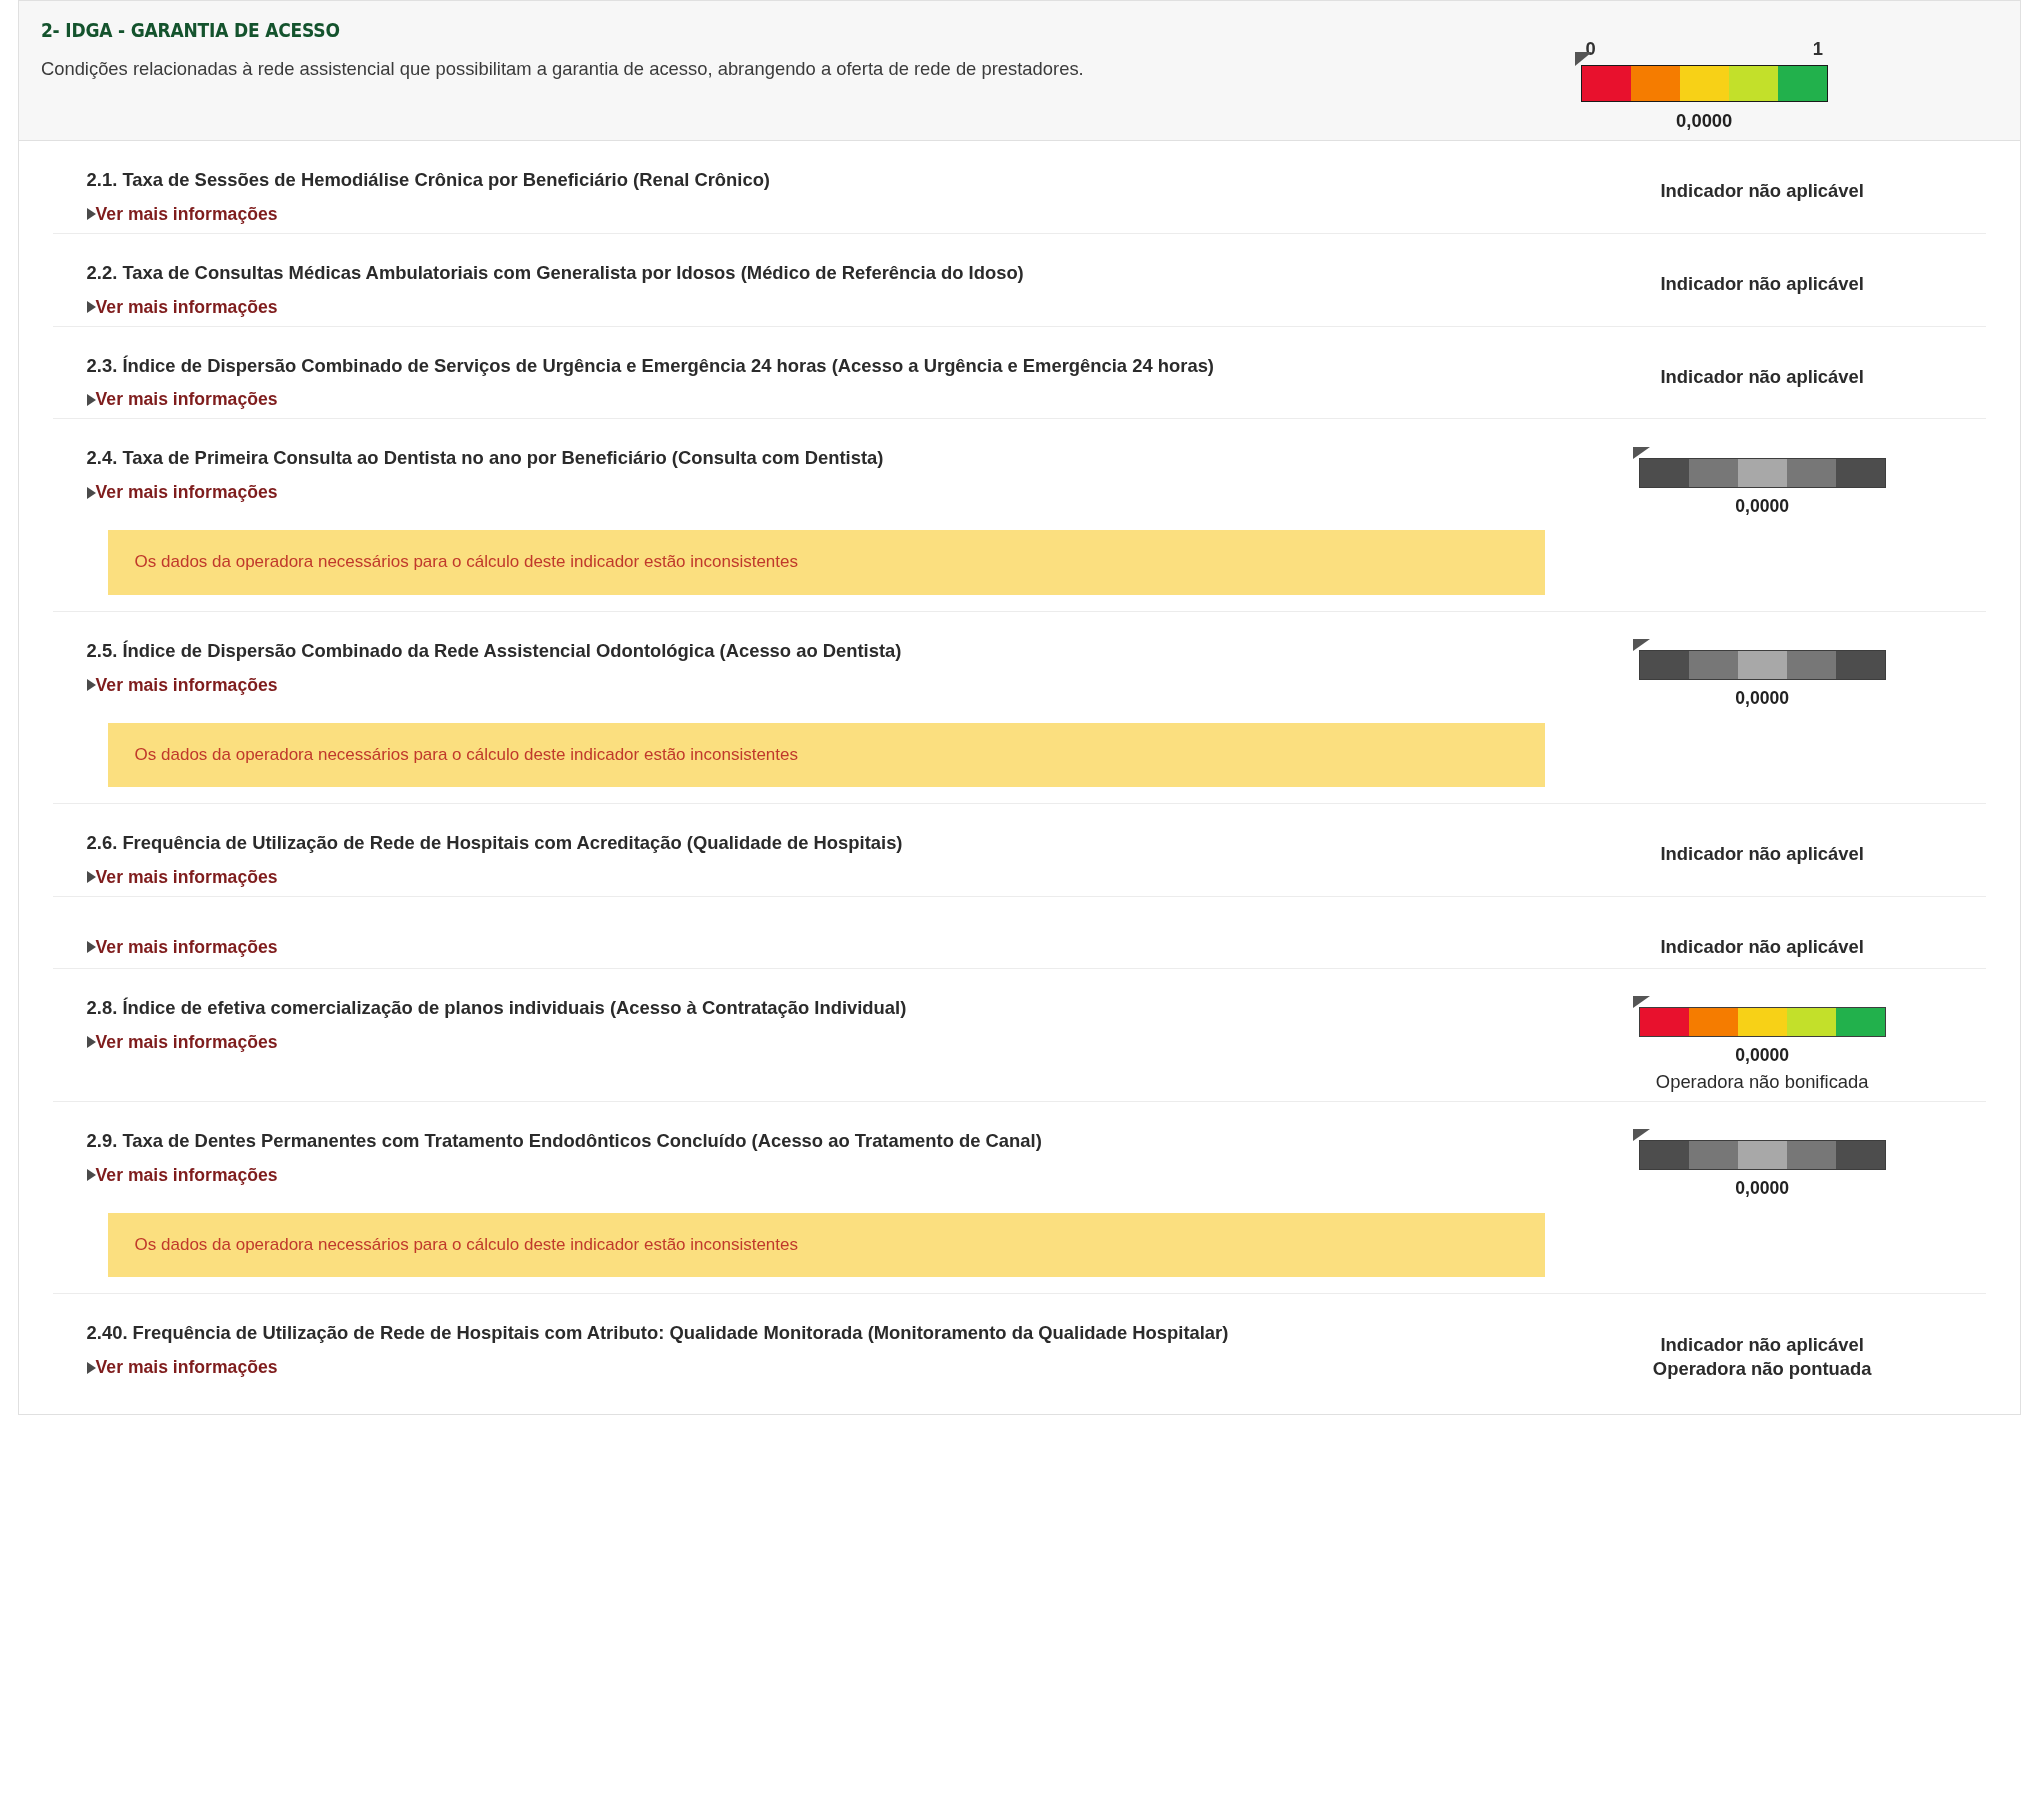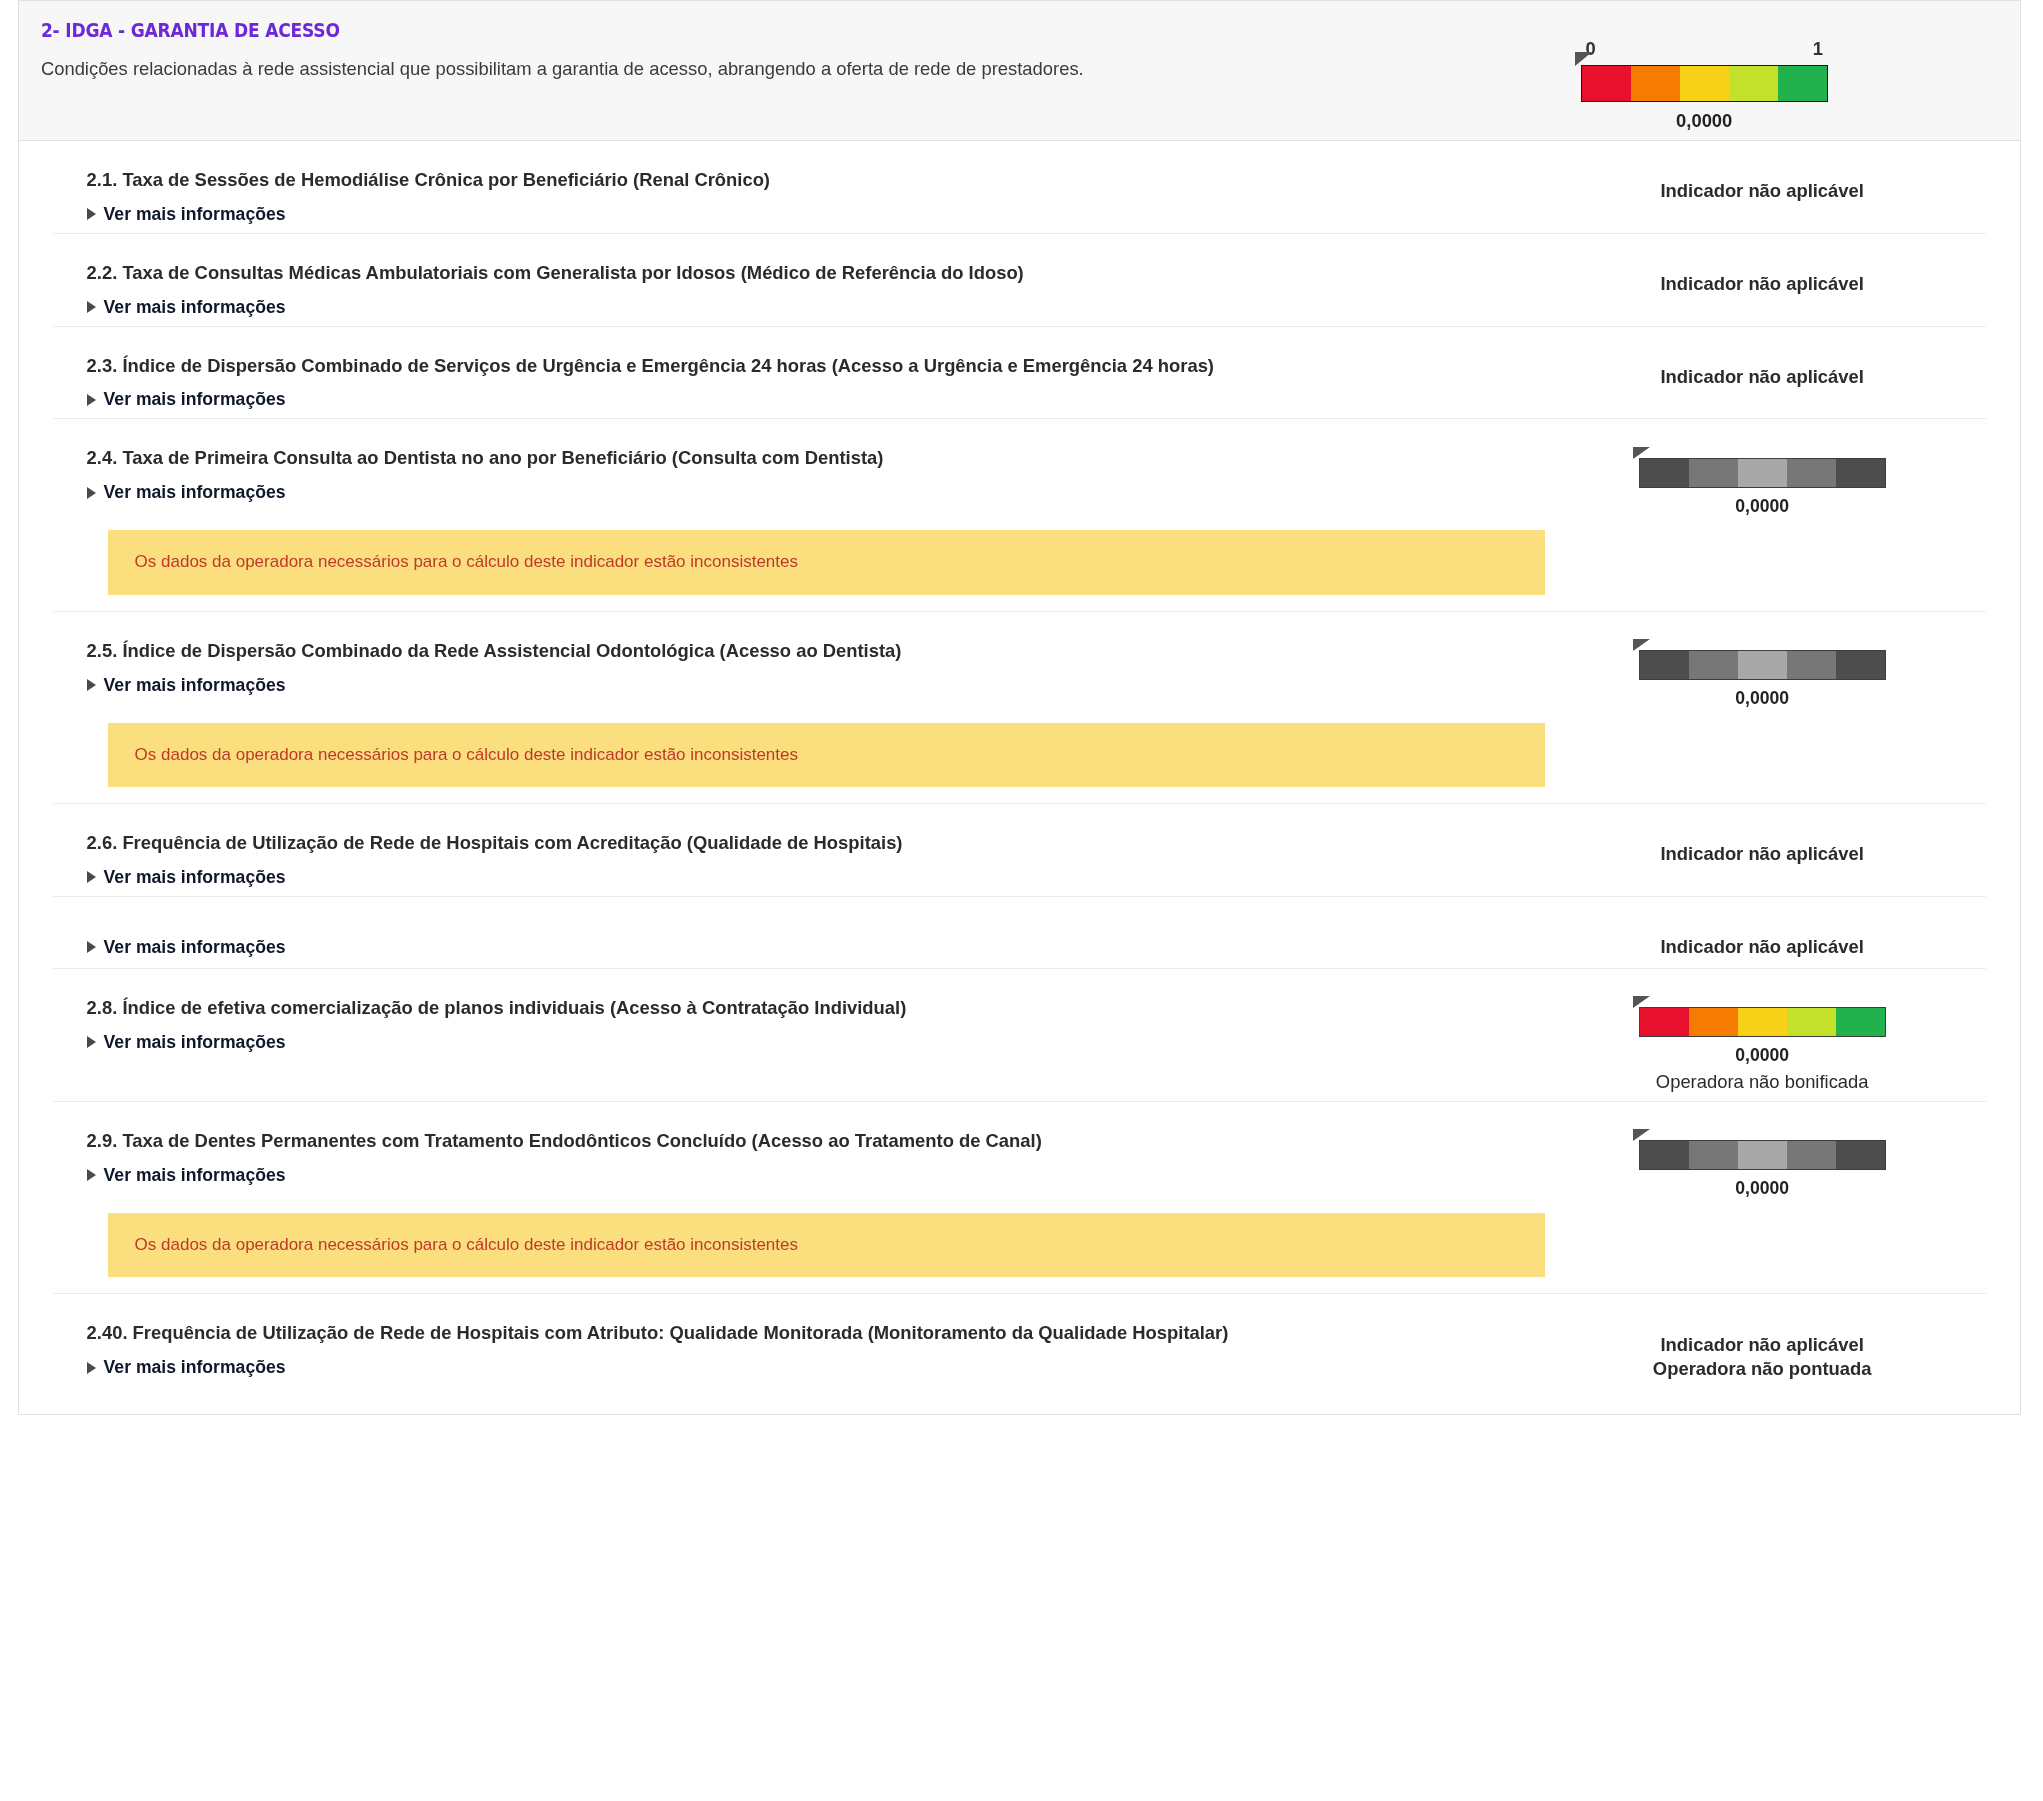--- a/index.html
+++ b/index.html
@@ -24,21 +24,21 @@
     background: #f7f7f7;
     border: 0.8px solid #e0e0e0;
     border-bottom: none;
     padding: 17.6px 24px 21px 22.3px;
     position: relative;
     min-height: 140px;
   }
   .panel-title {
     font-size: 19px;
     font-weight: bold;
-    color: #6d28d9;
+    color: #14532d;
     letter-spacing: -0.2px;
     font-family: "DejaVu Sans", sans-serif;
     font-stretch: condensed;
   }
   .panel-desc {
     margin-top: 17.6px;
     font-size: 18.4px;
     color: #3b3b3b;
   }
 
@@ -100,22 +100,21 @@
   .ind-title {
     font-size: 18.4px;
     font-weight: bold;
     color: #2b2b2b;
     line-height: 1.25;
   }
   .ind-more {
     margin-top: 12.8px;
     display: flex;
     align-items: center;
-    gap: 8px;
-    color: #0f172a;
+    color: #7f1d1d;
     font-size: 17.6px;
     font-weight: bold;
     cursor: pointer;
   }
   .caret {
     width: 0; height: 0;
     border-left: 9.6px solid #4a4a4a;
     border-top: 6.4px solid transparent;
     border-bottom: 6.4px solid transparent;
     display: inline-block;

